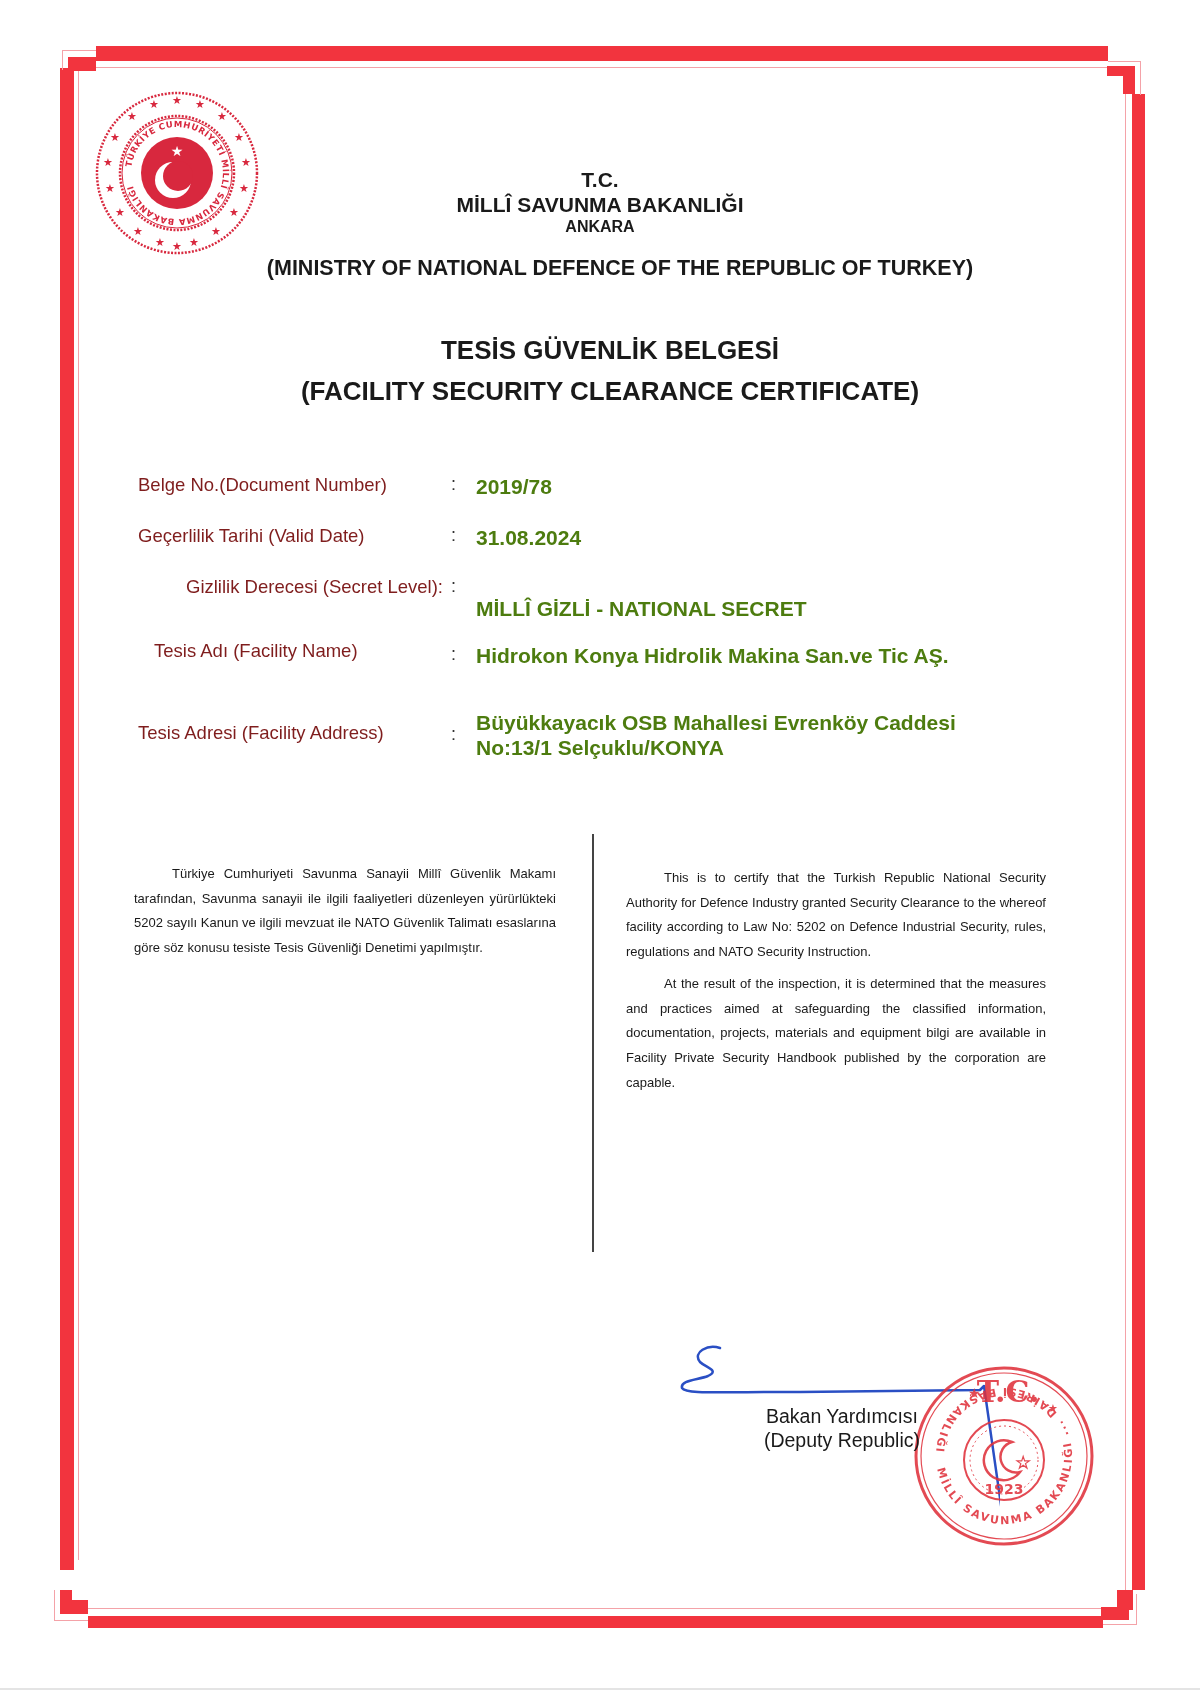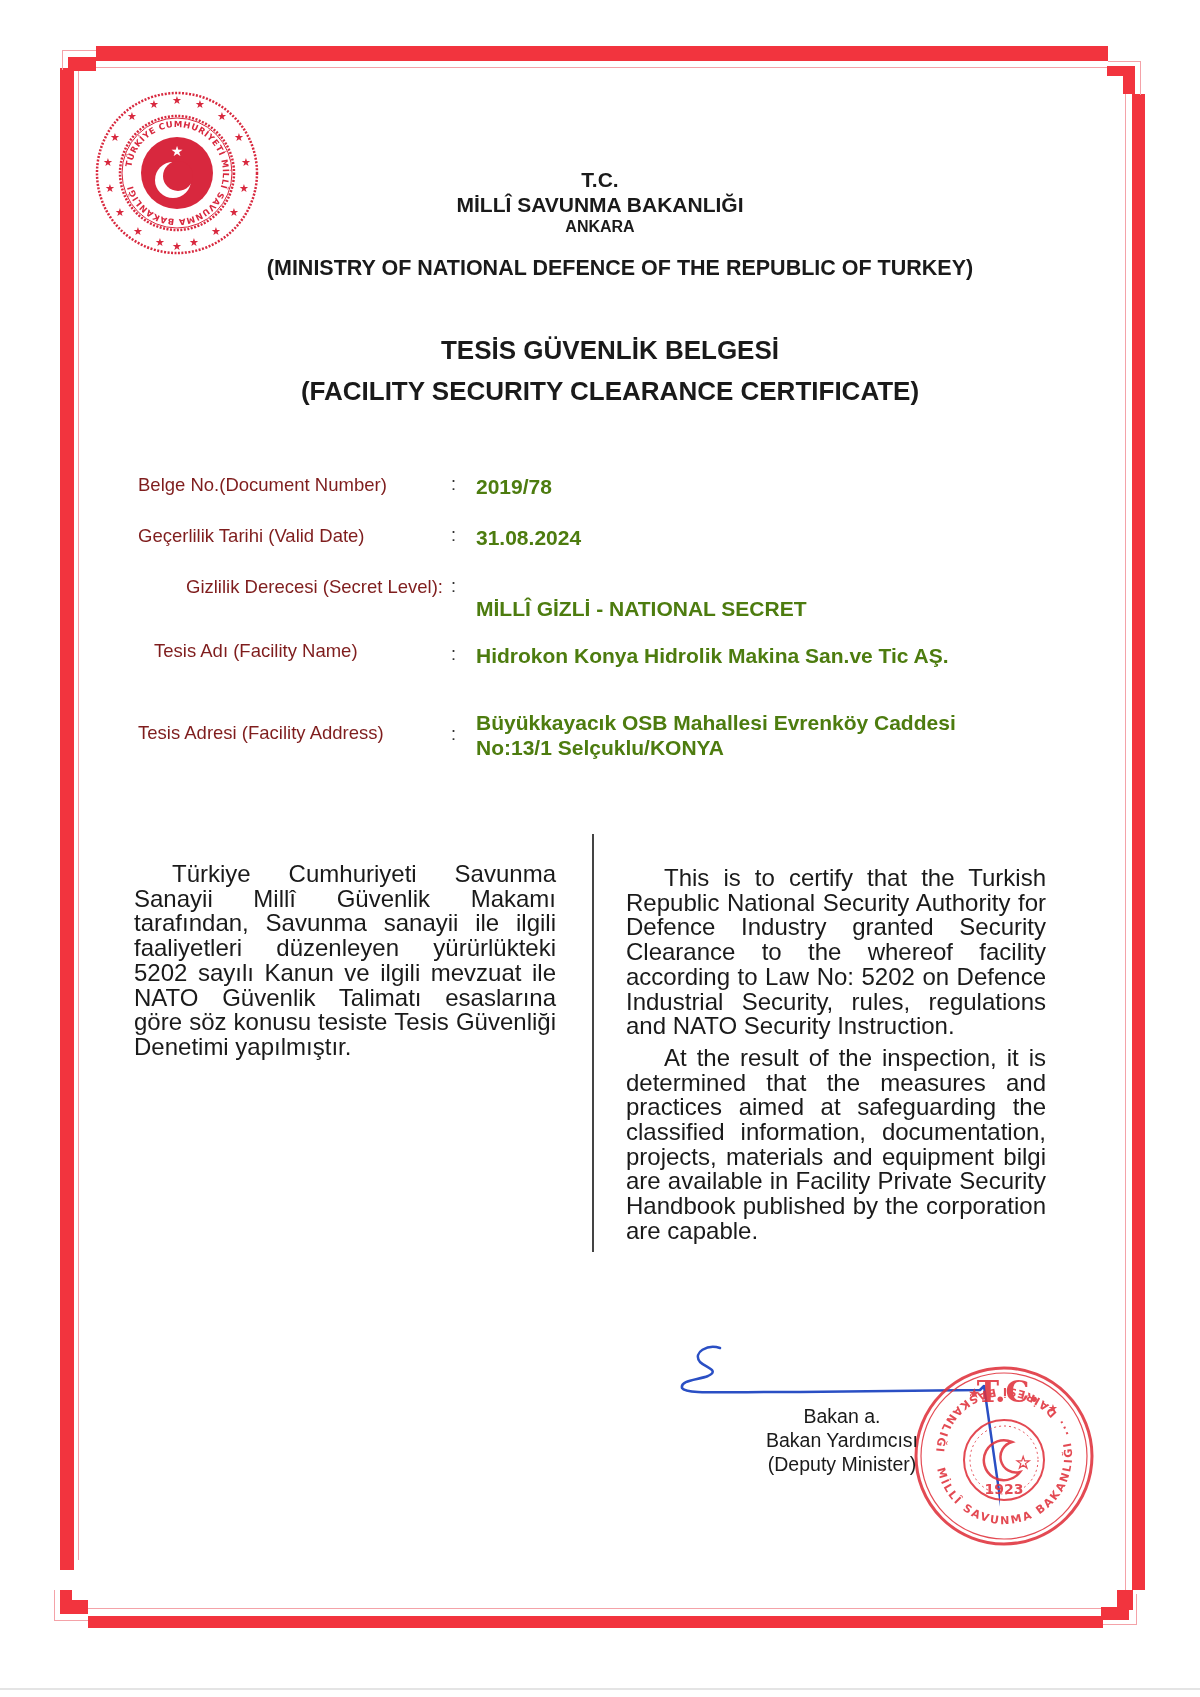--- a/index.html
+++ b/index.html
@@ -15,21 +15,21 @@
   .hdr.msb { top:193px; font-size:21px; }
   .hdr.ank { top:218px; font-size:16px; }
   .hdr.ministry { top:256px; font-size:21.5px; left:20px; }
   .hdr.title1 { top:335px; font-size:26px; left:10px; }
   .hdr.title2 { top:376px; font-size:26px; left:10px; }
 
   .field-label { position:absolute; left:138px; font-size:18.5px; color:#7f1d1d; }
   .field-colon { position:absolute; left:451px; font-size:18px; color:#333; }
   .field-value { position:absolute; left:476px; font-size:21px; font-weight:bold; color:#4d7c0f; line-height:25px; }
 
-  .para { position:absolute; font-size:24px; line-height:24.7px; text-align:justify; color:#1a1a1a; }
+  .para { position:absolute; font-size:13px; line-height:24.7px; text-align:justify; color:#1a1a1a; }
   .para p { margin:0 0 7px 0; text-indent:38px; }
   .col-left { left:134px; top:862px; width:422px; }
   .col-right { left:626px; top:866px; width:420px; }
   .divider { position:absolute; left:592px; top:834px; width:2px; height:418px; background:#444; }
 
   .sig-block { position:absolute; left:660px; top:1404px; width:364px; text-align:center; font-size:19.5px; line-height:24px; color:#1a1a1a; }
   .sig-block div { white-space:nowrap; }
 </style>
 </head>
 <body>
@@ -178,16 +178,15 @@
   </text>
   <text x="96" y="38" text-anchor="middle" fill="#e0323c" font-family="'DejaVu Serif', serif" font-size="30" font-weight="bold">T.C.</text>
   <text x="56" y="34" fill="#e0323c" font-size="14" font-family="'DejaVu Sans', sans-serif">★</text>
   <text x="136" y="48" fill="#e0323c" font-size="11" font-family="'DejaVu Sans', sans-serif">★</text>
   <path d="M100,78 A20,20 0 1,0 108,108 A15,15 0 1,1 100,78 Z" fill="none" stroke="#e0323c" stroke-width="2.5"></path>
   <text x="104" y="104" fill="none" stroke="#e0323c" stroke-width="1.2" font-size="16" font-family="'DejaVu Sans', sans-serif">★</text>
   <text x="92" y="130" text-anchor="middle" fill="#e0323c" font-family="'DejaVu Sans', sans-serif" font-size="14" font-weight="bold">1923</text>
 </svg>
 
 <div class="sig-block">
-  <div>Bakan a.</div>
   <div>Bakan Yardımcısı</div>
-  <div>(Deputy Minister)</div>
+  <div>(Deputy Republic)</div>
 </div>
 
 </body></html>

